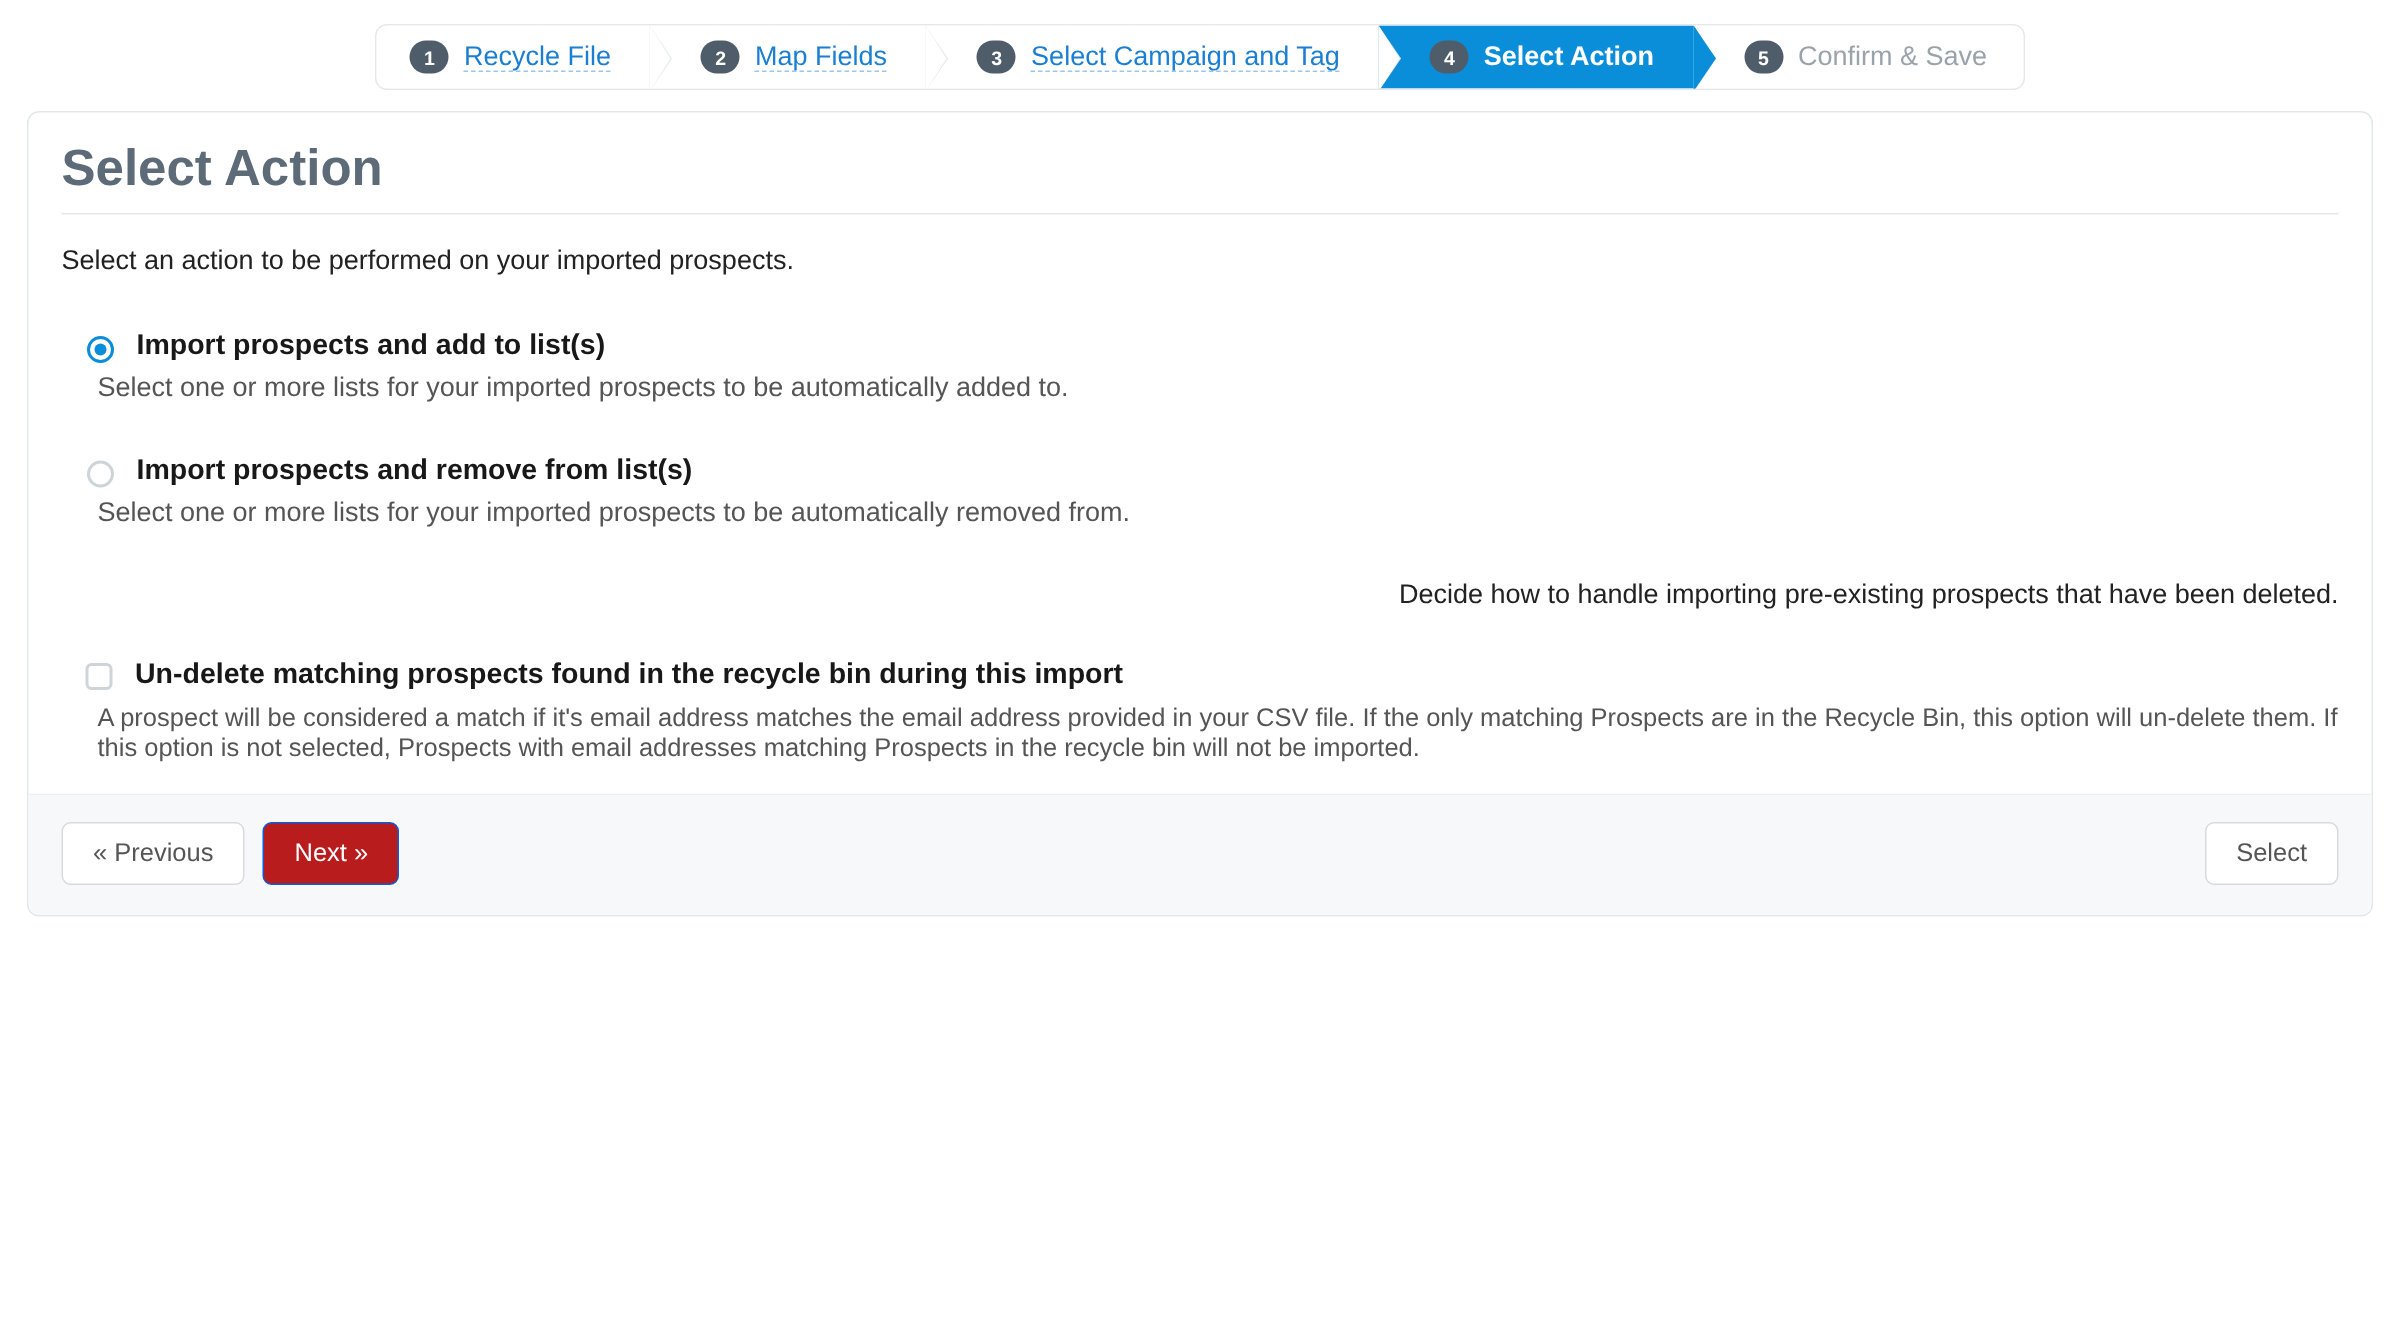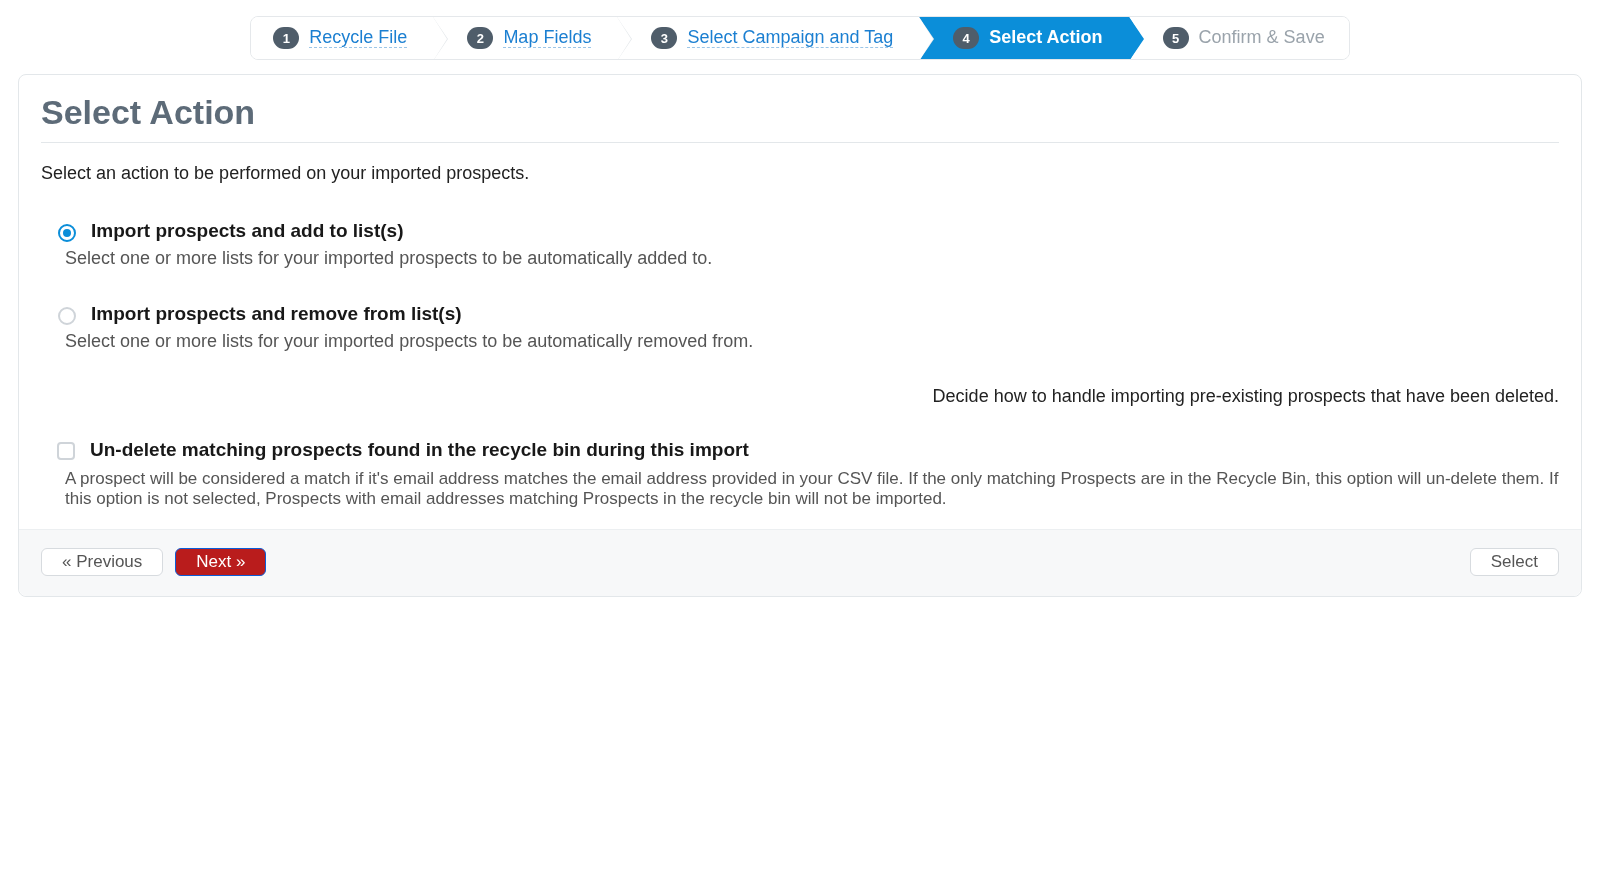--- a/index.html
+++ b/index.html
@@ -178,21 +178,21 @@
     padding: 18px 22px 20px 22px;
     background: #f7f8f9;
     border-top: 1px solid #eceff1;
     border-bottom-left-radius: 8px;
     border-bottom-right-radius: 8px;
   }
   .btn {
     display: inline-flex;
     align-items: center;
     justify-content: center;
-    height: 28px;
+    height: 42px;
     padding: 0 20px;
     font-size: 17px;
     border-radius: 6px;
     border: 1px solid #d7dbdf;
     background: #fff;
     color: #555;
     cursor: pointer;
   }
   .btn-primary {
     background: #b91c1c;

